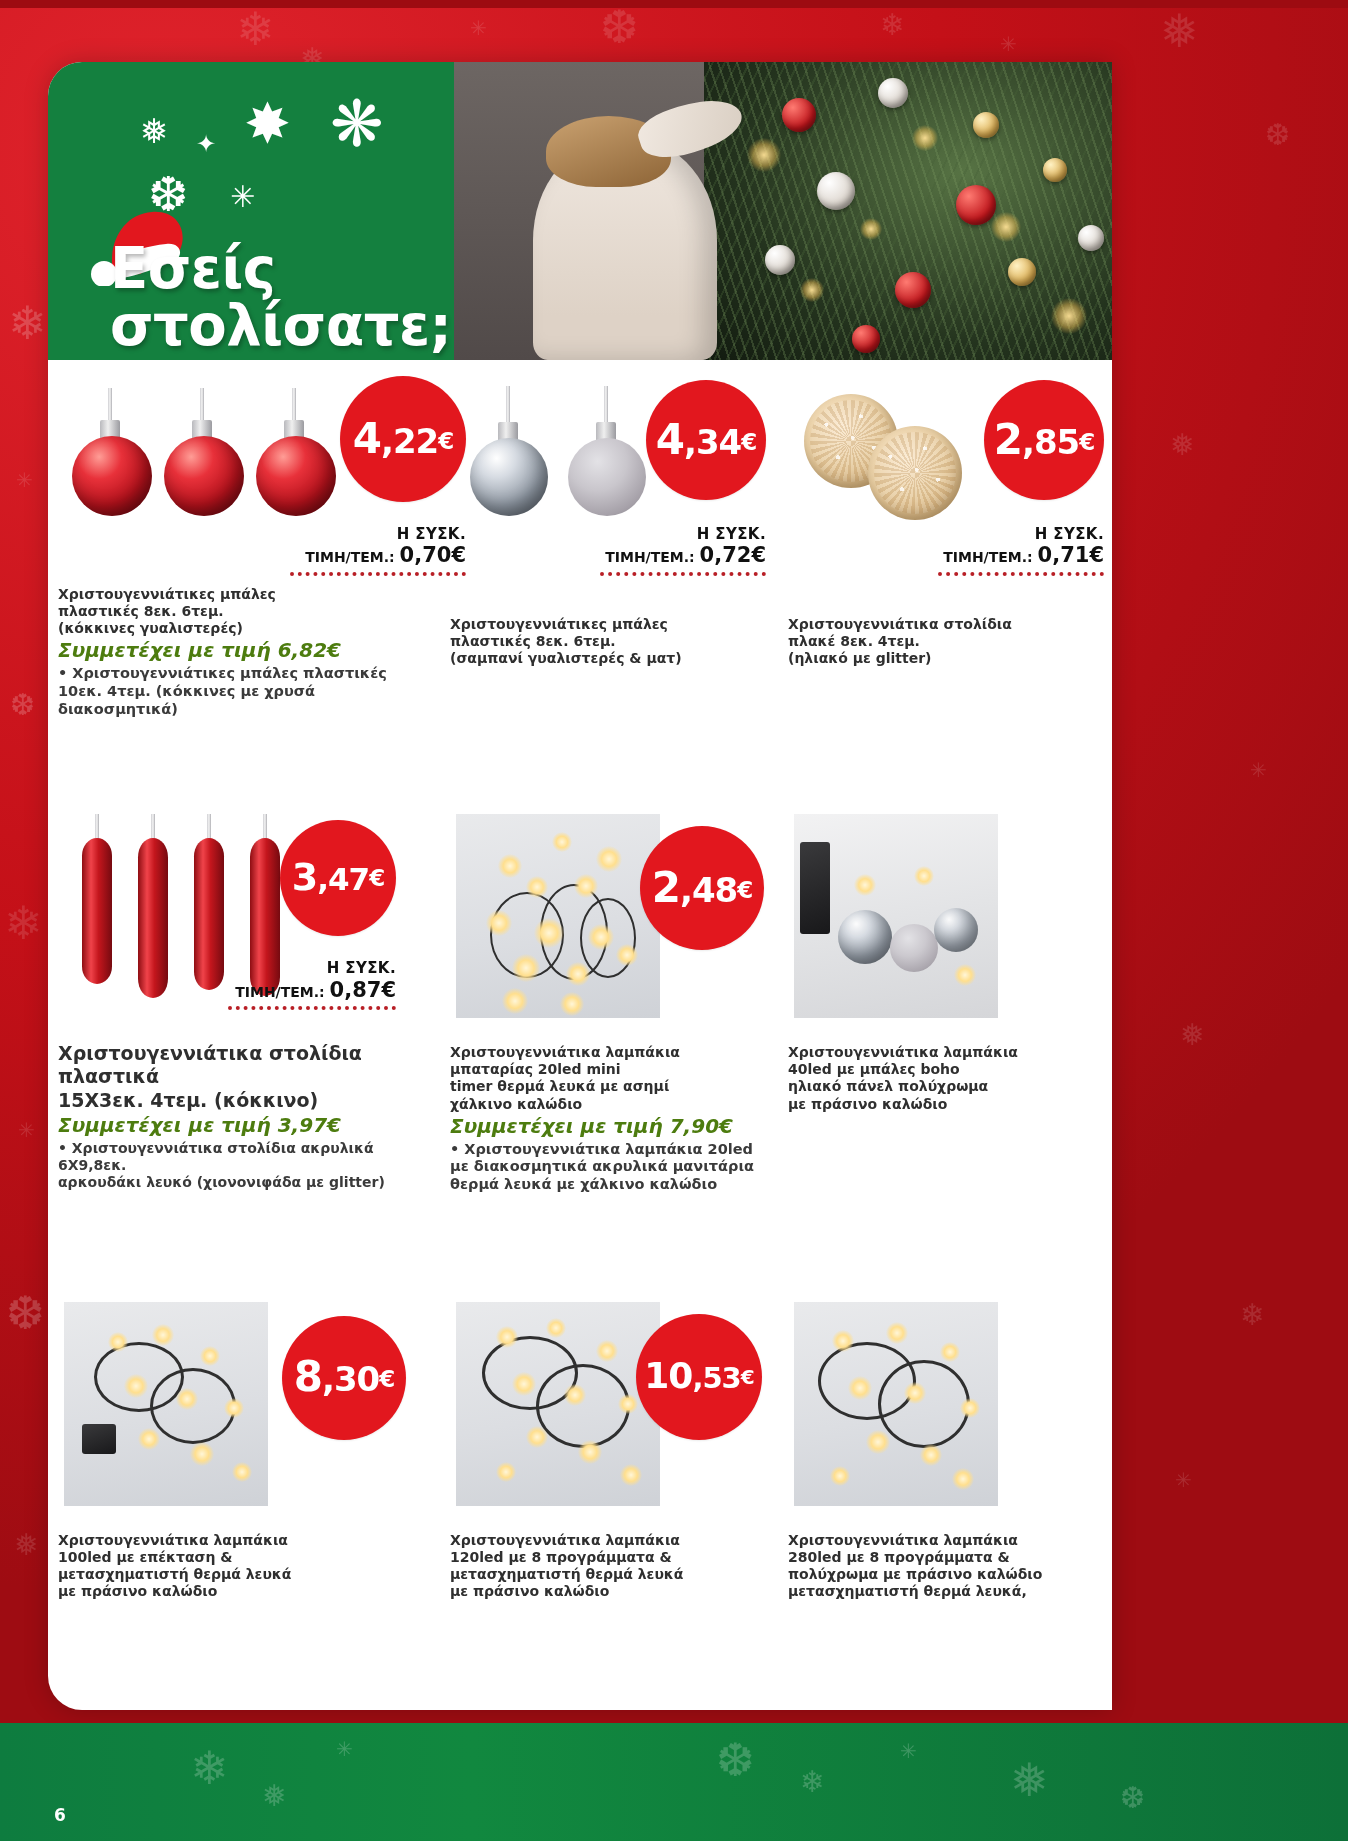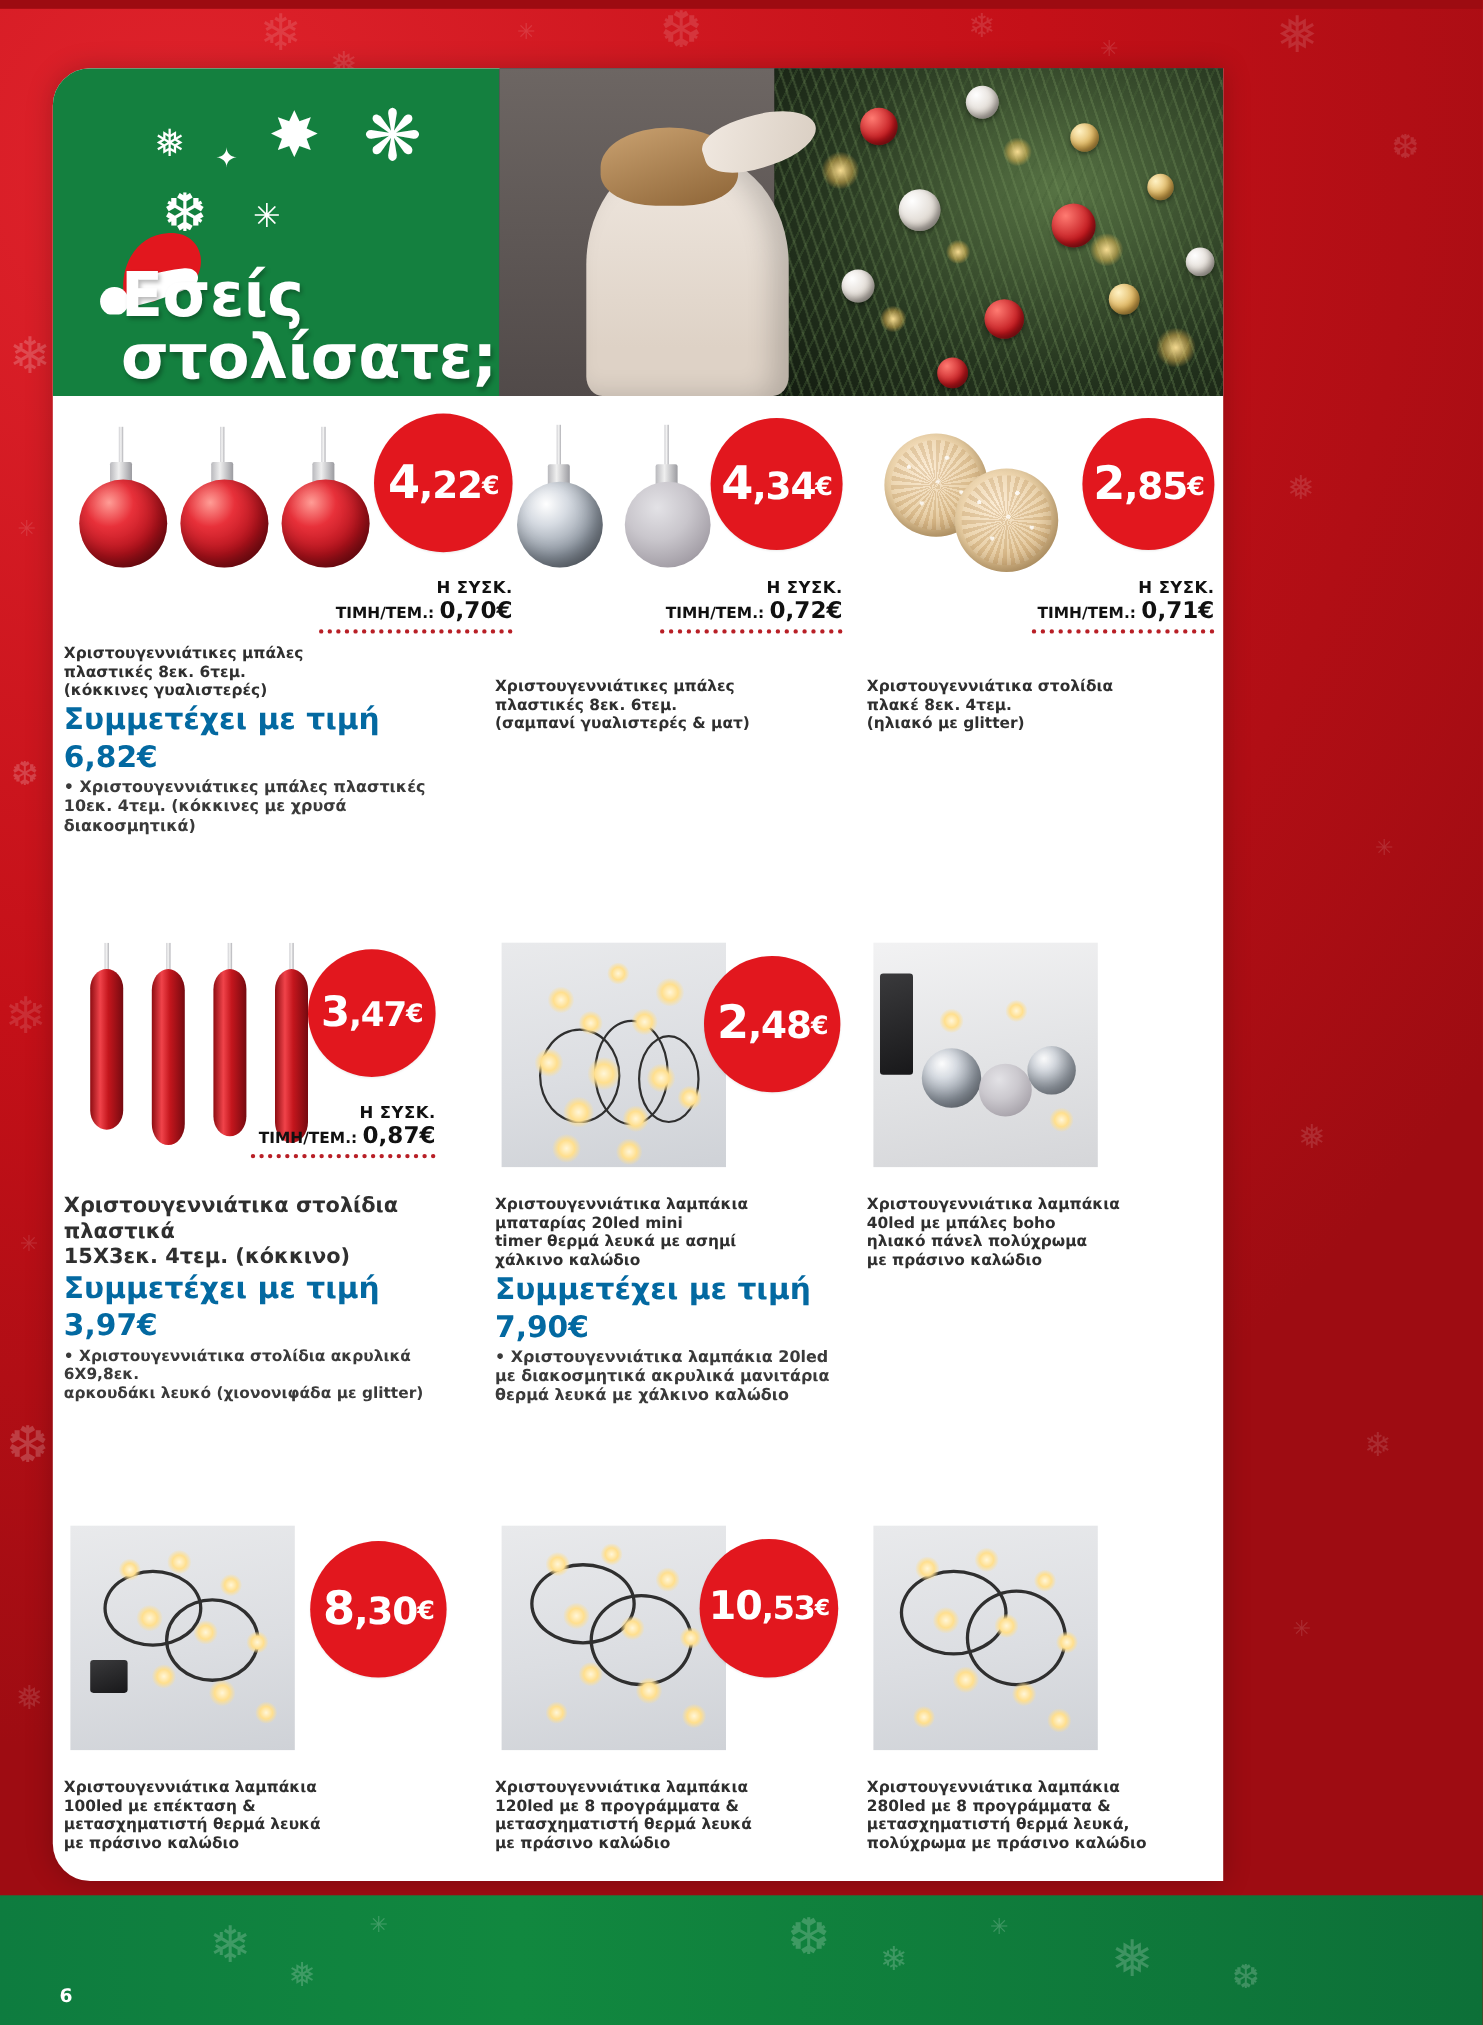--- a/index.html
+++ b/index.html
@@ -242,25 +242,26 @@
     padding-top: 8px;
     color: #2b2b2b;
   }
   .desc .title {
     font-size: 14px;
     font-weight: bold;
     line-height: 1.22;
     color: #2f2f2f;
   }
   .desc .promo {
-    font-size: 27px;
-    font-weight: bold;
-    color: #0369a1;
+    font-size: 20px;
+    font-weight: bold;
+    color: #4d7c0f;
     line-height: 1.25;
     margin-top: 1px;
+    font-style: italic;
   }
   .desc .bullet {
     font-size: 14.5px;
     font-weight: bold;
     color: #3a3a3a;
     line-height: 1.22;
     margin-top: 2px;
   }
 
   
@@ -752,22 +753,22 @@
           <div class="led" style="left:36px;top:164px;width:20px;height:20px;"></div>
           <div class="led" style="left:158px;top:166px;width:22px;height:22px;"></div>
         </div>
 
       </div>
 
       <div class="desc" style="padding-top:18px;">
         <div class="title">
           <div>Χριστουγεννιάτικα λαμπάκια</div>
           <div>280led με 8 προγράμματα &amp;</div>
+          <div>πολύχρωμα με πράσινο καλώδιο</div>
           <div>μετασχηματιστή θερμά λευκά,</div>
-          <div>πολύχρωμα με πράσινο καλώδιο</div>
         </div>
       </div>
     </div>
   </div>
 
 </div>
 
 <div class="bottom-strip">
   <span class="bgflake big" style="left:190px;top:22px;">❄</span>
   <span class="bgflake" style="left:262px;top:58px;">❅</span>

